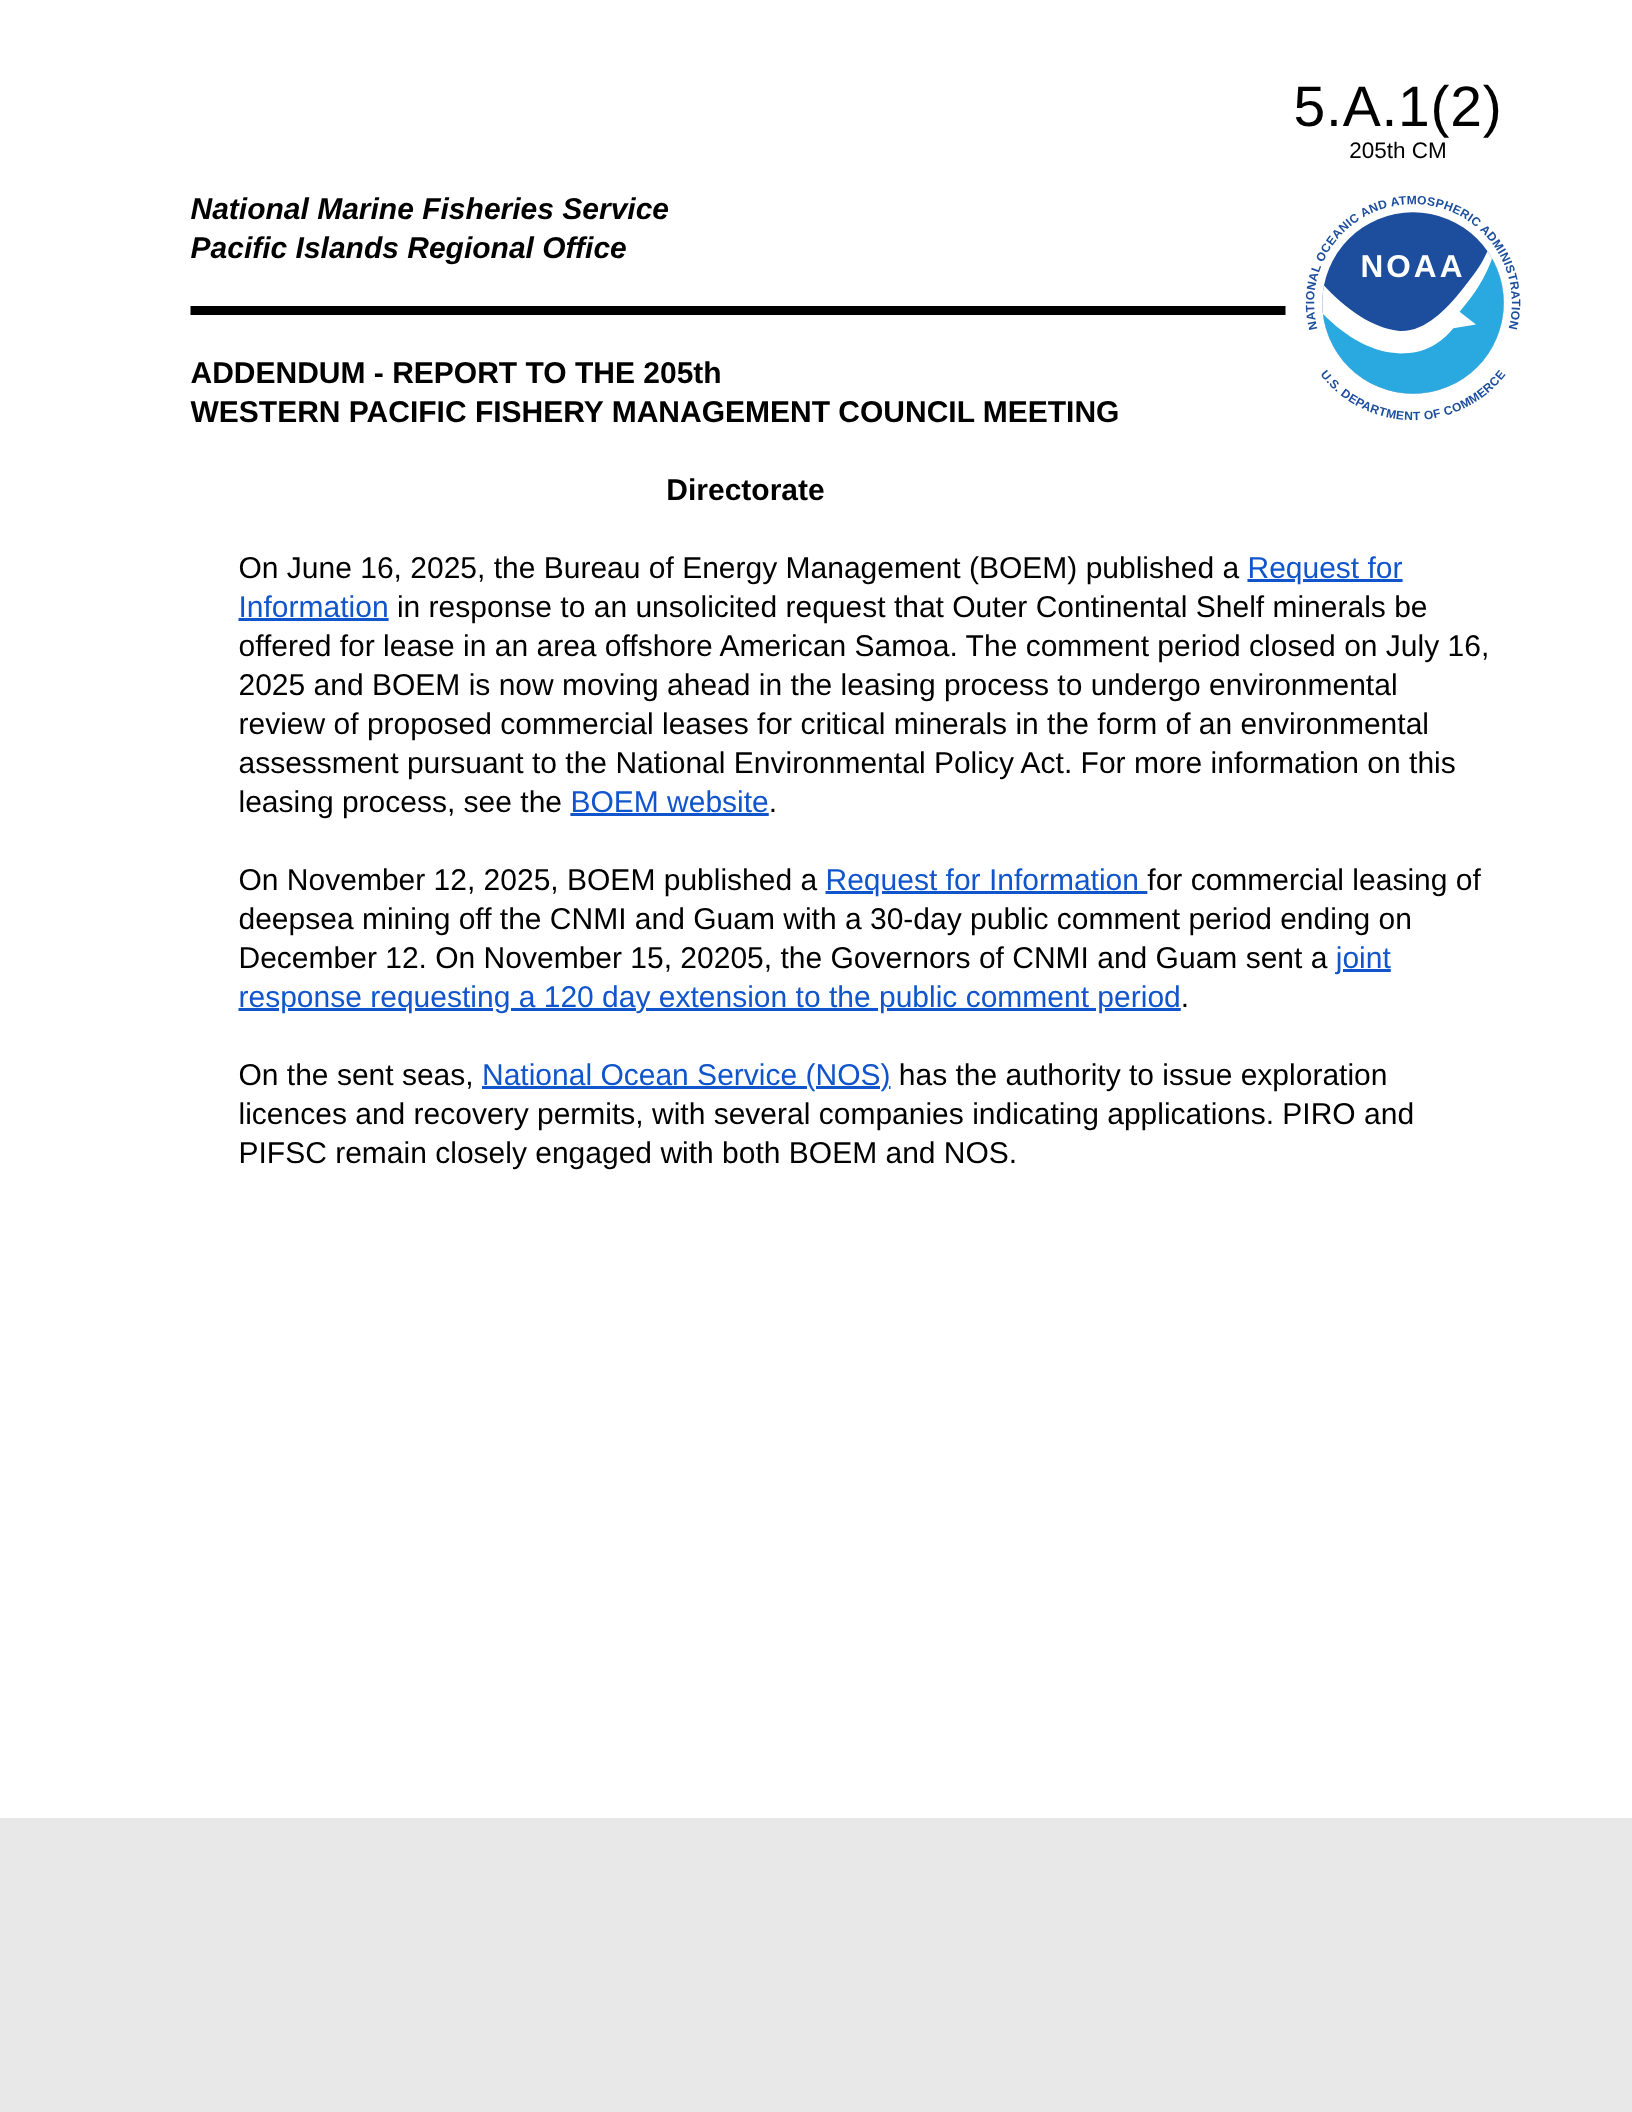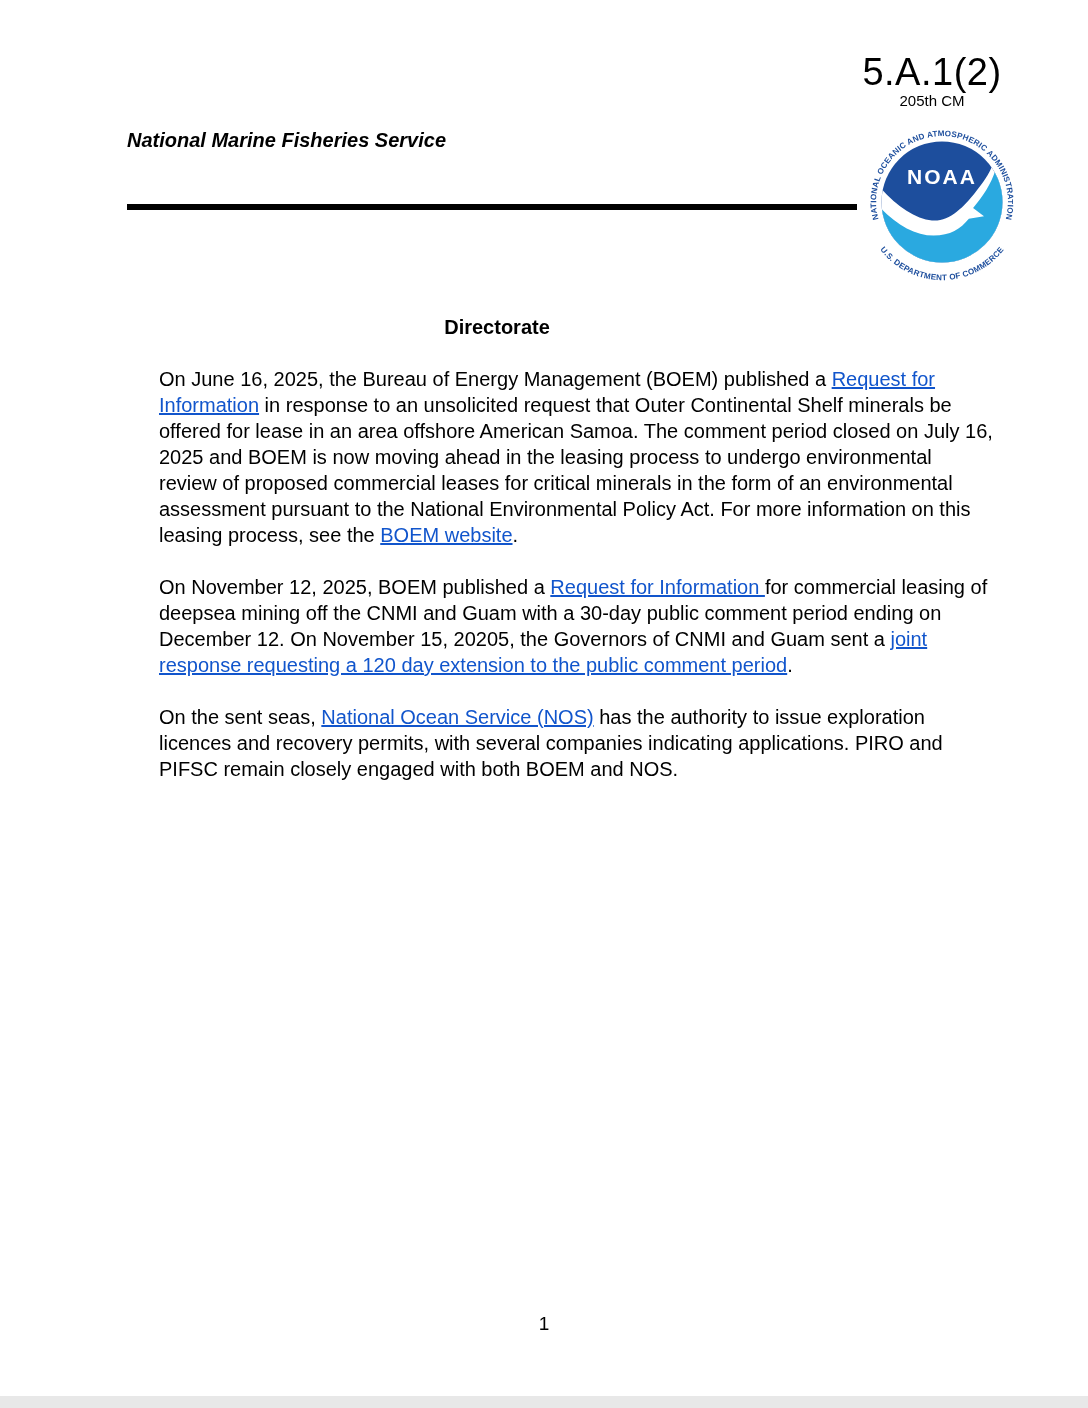--- a/index.html
+++ b/index.html
@@ -1,19 +1,19 @@
 <!DOCTYPE html>
 <html><head>
 <meta charset="utf-8">
 <style>
   * { margin:0; padding:0; box-sizing:border-box; }
   html,body { background:#e8e8e8; }
   .page {
     position:relative;
-    width:1088px; height:1396px;
+    width:1088px; height:1212px;
     background:#ffffff;
     font-family:"Liberation Sans", sans-serif;
     color:#000000;
     margin:0 auto;
     overflow:hidden;
   }
   .corner-label {
     position:absolute; top:52px; left:862px; width:140px;
     text-align:center;
   }
@@ -76,25 +76,28 @@
     <text class="logo-ring-text" font-size="4.8" fill="#1d4e9d">
       <textPath href="#arcTop" startOffset="50%" text-anchor="middle">NATIONAL OCEANIC AND ATMOSPHERIC ADMINISTRATION</textPath>
     </text>
     <text class="logo-ring-text" font-size="4.8" fill="#1d4e9d">
       <textPath href="#arcBottom" startOffset="50%" text-anchor="middle">U.S. DEPARTMENT OF COMMERCE</textPath>
     </text>
   </svg>
 
   <div class="org-header">
     <div>National Marine Fisheries Service</div>
+    <div>Pacific Islands Regional Office</div>
   </div>
 
   <div class="rule"></div>
 
   <div class="doc-title">
+    <div>ADDENDUM - REPORT TO THE 205th</div>
+    <div>WESTERN PACIFIC FISHERY MANAGEMENT COUNCIL MEETING</div>
   </div>
 
   <div class="section-heading">Directorate</div>
 
   <div class="paragraphs" id="paragraphs">
       <p class="body-para"><span>On June 16, 2025, the Bureau of Energy Management (BOEM) published a </span><a class="link">Request for Information</a><span> in response to an unsolicited request that Outer Continental Shelf minerals be offered for lease in an area offshore American Samoa. The comment period closed on July 16, 2025 and BOEM is now moving ahead in the leasing process to undergo environmental review of proposed commercial leases for critical minerals in the form of an environmental assessment pursuant to the National Environmental Policy Act. For more information on this leasing process, see the </span><a class="link">BOEM website</a><span>.</span></p>
       <p class="body-para"><span>On November 12, 2025, BOEM published a </span><a class="link">Request for Information </a><span>for commercial leasing of deepsea mining off the CNMI and Guam with a 30-day public comment period ending on December 12. On November 15, 20205, the Governors of CNMI and Guam sent a </span><a class="link">joint response requesting a 120 day extension to the public comment period</a><span>.</span></p>
       <p class="body-para"><span>On the sent seas, </span><a class="link">National Ocean Service (NOS)</a><span> has the authority to issue exploration licences and recovery permits, with several companies indicating applications. PIRO and PIFSC remain closely engaged with both BOEM and NOS.</span></p>
     </div>
 

